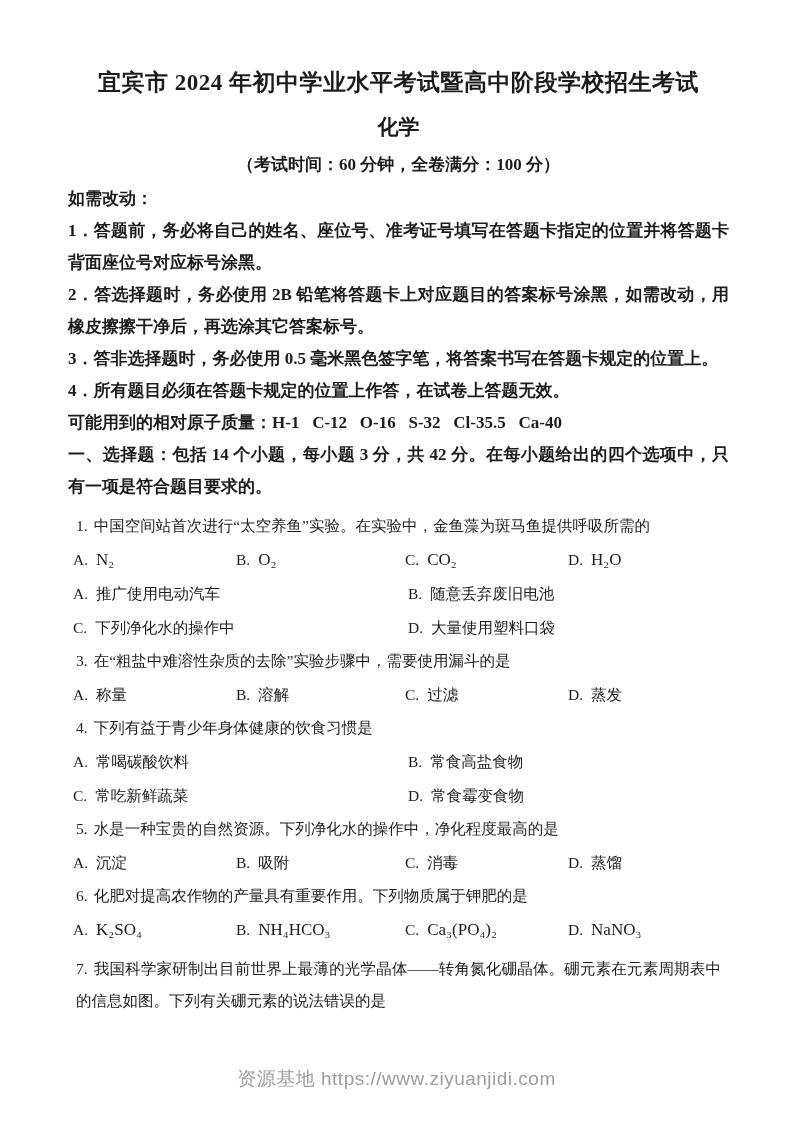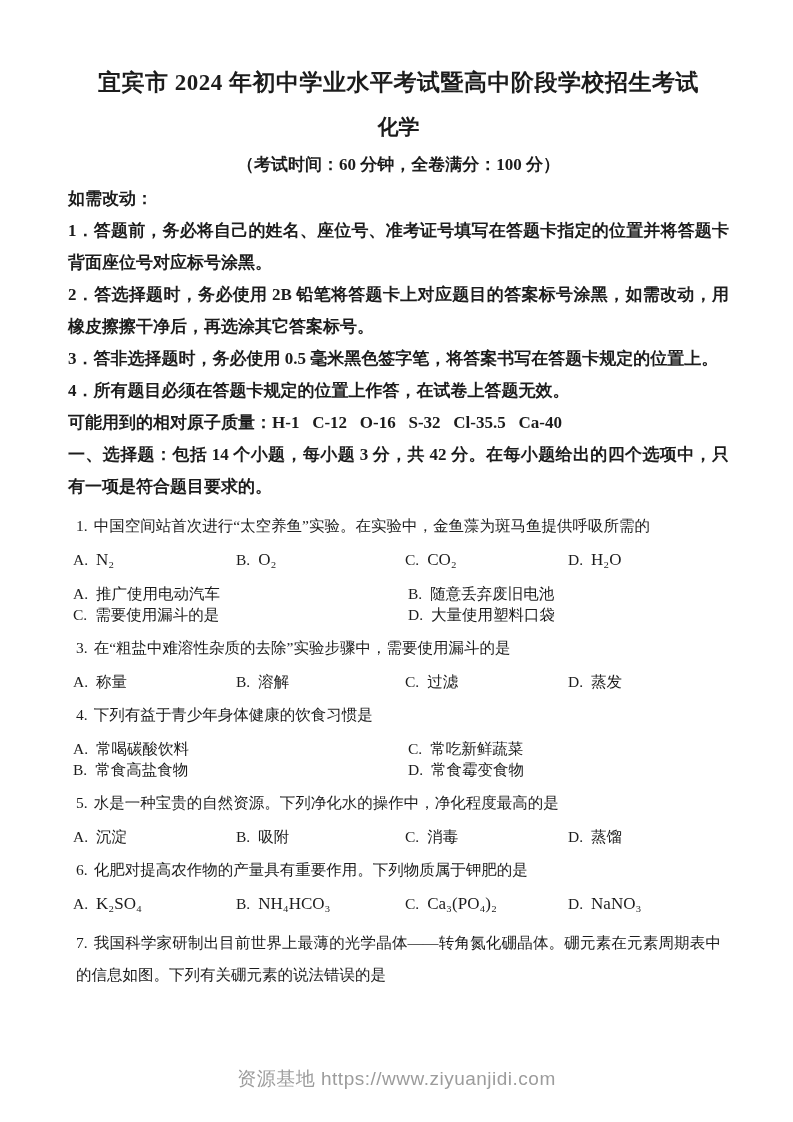--- a/index.html
+++ b/index.html
@@ -57,21 +57,21 @@
   }
   .q-prefix { margin-right: 6px; }
   .options {
     display: grid;
     margin-top: 13px;
     padding-left: 5px;
     font-size: 15.5px;
     line-height: 21px;
   }
   .cols4 { grid-template-columns: 163px 169px 163px auto; font-family: Liberation Serif, serif; }
-  .cols2 { grid-template-columns: 335px auto; }
+  .cols2 { grid-template-columns: 335px auto; row-gap: 13px; }
   .option { white-space: nowrap; }
   .opt-label { margin-right: 8px; }
   .formula { font-size: 17px; }
   .footer {
     position: absolute;
     left: 0;
     bottom: 30px;
     width: 100%;
     text-align: center;
     font-family: "Liberation Sans", sans-serif;
@@ -104,41 +104,41 @@
       <span class="option"><span class="opt-label">B.</span><span class="formula">O₂</span></span>
       <span class="option"><span class="opt-label">C.</span><span class="formula">CO₂</span></span>
       <span class="option"><span class="opt-label">D.</span><span class="formula">H₂O</span></span>
     </div>
   </div>
 
   <div class="question">
     <div class="options cols2">
       <span class="option"><span class="opt-label">A.</span><span>推广使用电动汽车</span></span>
       <span class="option"><span class="opt-label">B.</span><span>随意丢弃废旧电池</span></span>
-      <span class="option"><span class="opt-label">C.</span><span>需要使用漏斗的是</span></span>
+      <span class="option"><span class="opt-label">C.</span><span>下列净化水的操作中</span></span>
       <span class="option"><span class="opt-label">D.</span><span>大量使用塑料口袋</span></span>
     </div>
   </div>
 
   <div class="question">
     <p class="q-text"><span class="q-prefix">3.</span><span>在“粗盐中难溶性杂质的去除”实验步骤中，需要使用漏斗的是</span></p>
     <div class="options cols4">
       <span class="option"><span class="opt-label">A.</span><span>称量</span></span>
       <span class="option"><span class="opt-label">B.</span><span>溶解</span></span>
       <span class="option"><span class="opt-label">C.</span><span>过滤</span></span>
       <span class="option"><span class="opt-label">D.</span><span>蒸发</span></span>
     </div>
   </div>
 
   <div class="question">
     <p class="q-text"><span class="q-prefix">4.</span><span>下列有益于青少年身体健康的饮食习惯是</span></p>
     <div class="options cols2">
       <span class="option"><span class="opt-label">A.</span><span>常喝碳酸饮料</span></span>
+      <span class="option"><span class="opt-label">B.</span><span>常食高盐食物</span></span>
       <span class="option"><span class="opt-label">C.</span><span>常吃新鲜蔬菜</span></span>
-      <span class="option"><span class="opt-label">B.</span><span>常食高盐食物</span></span>
       <span class="option"><span class="opt-label">D.</span><span>常食霉变食物</span></span>
     </div>
   </div>
 
   <div class="question">
     <p class="q-text"><span class="q-prefix">5.</span><span>水是一种宝贵的自然资源。下列净化水的操作中，净化程度最高的是</span></p>
     <div class="options cols4">
       <span class="option"><span class="opt-label">A.</span><span>沉淀</span></span>
       <span class="option"><span class="opt-label">B.</span><span>吸附</span></span>
       <span class="option"><span class="opt-label">C.</span><span>消毒</span></span>

